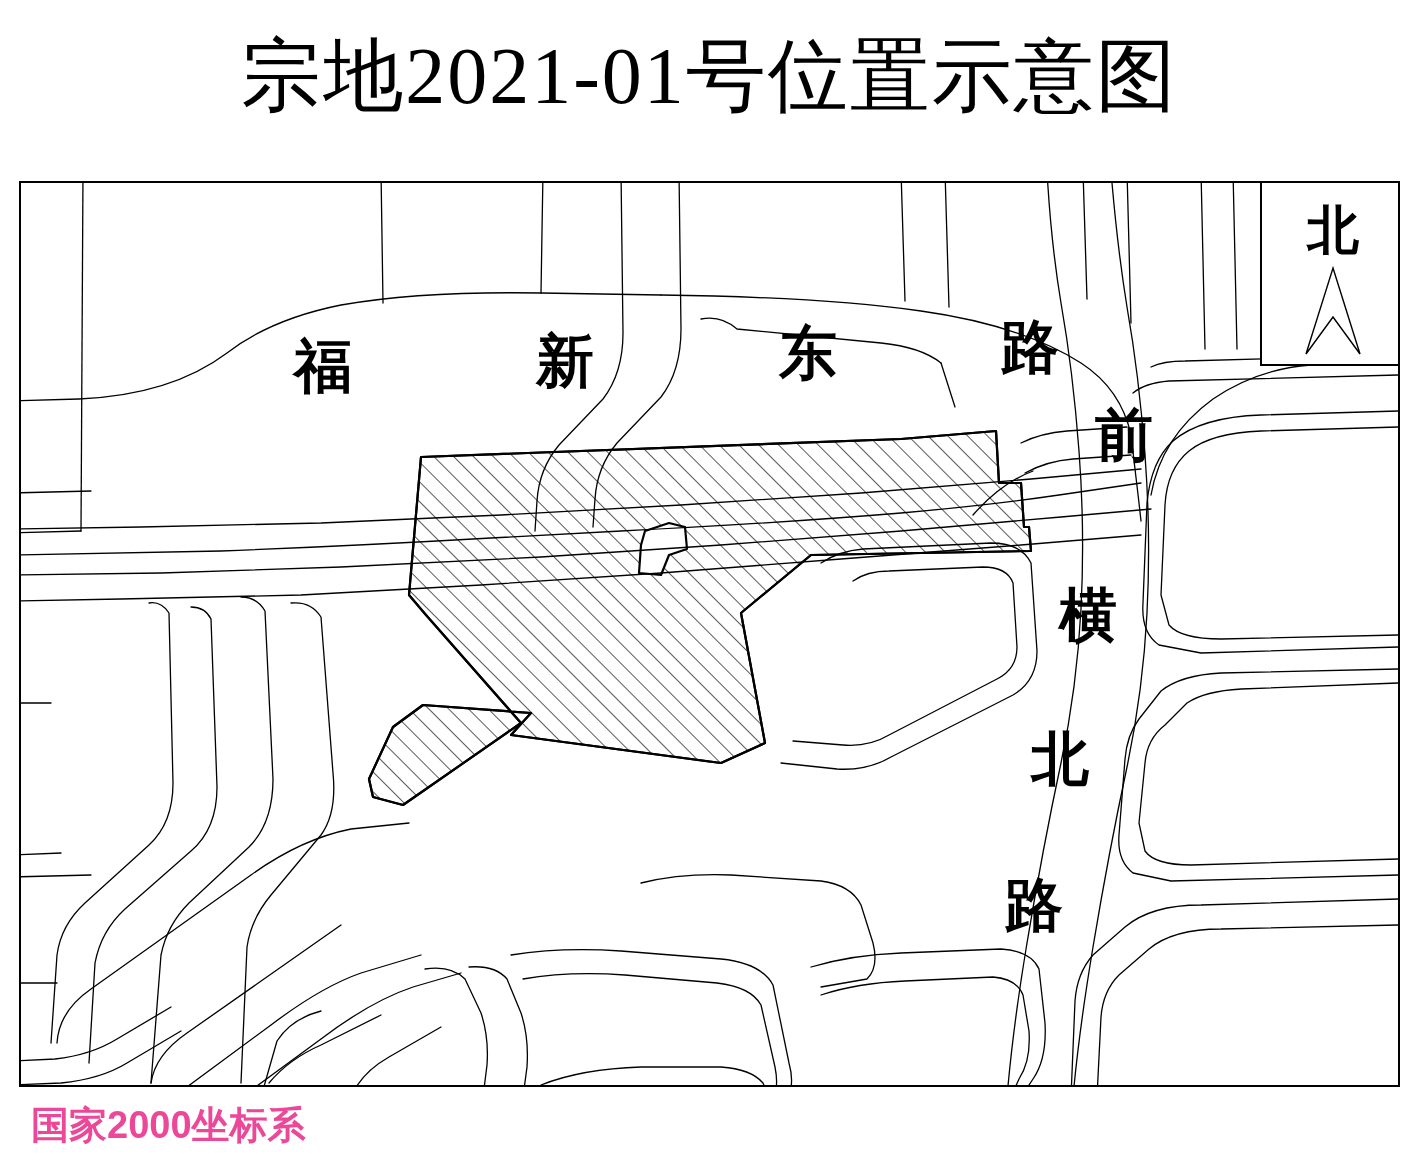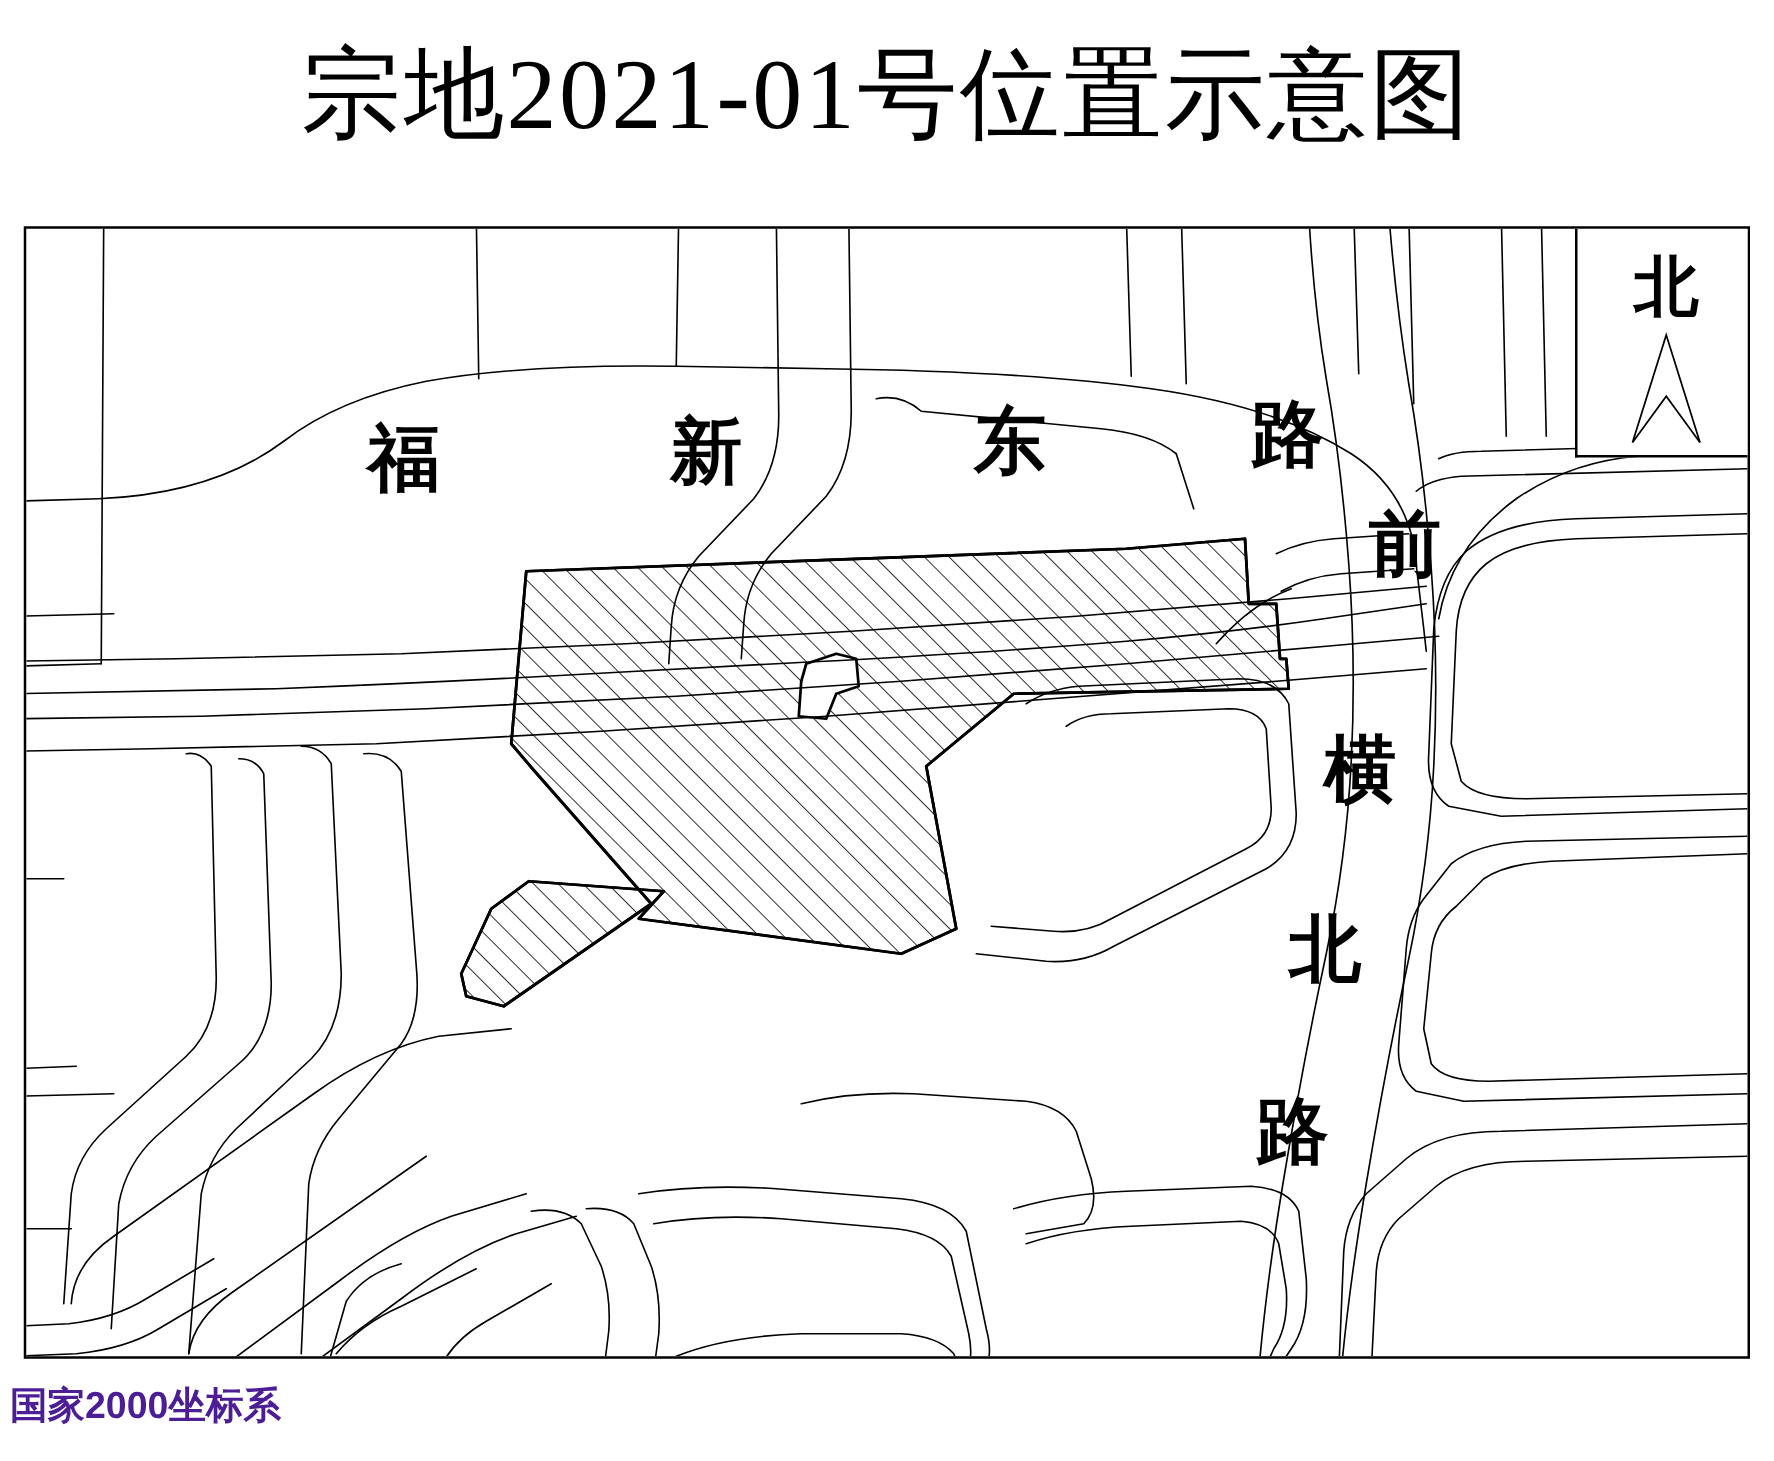--- a/index.html
+++ b/index.html
@@ -84,27 +84,27 @@
     font-weight: 700;
     color: #000000;
   }
   #north-arrow {
     position: absolute;
     left: 36px;
     top: 82px;
   }
   #coord-note {
     position: absolute;
-    left: 8px;
+    left: 31px;
     top: 1103px;
     font-family: "Liberation Sans", "DejaVu Sans", sans-serif;
-    font-size: 30px;
+    font-size: 38px;
     line-height: 44px;
     font-weight: 600;
-    color: #4c1d95;
+    color: #ec4899;
     white-space: nowrap;
   }
 </style>
 </head>
 <body>
 
 <div id="page">
 
   <div id="map-title">宗地2021-01号位置示意图</div>
 

